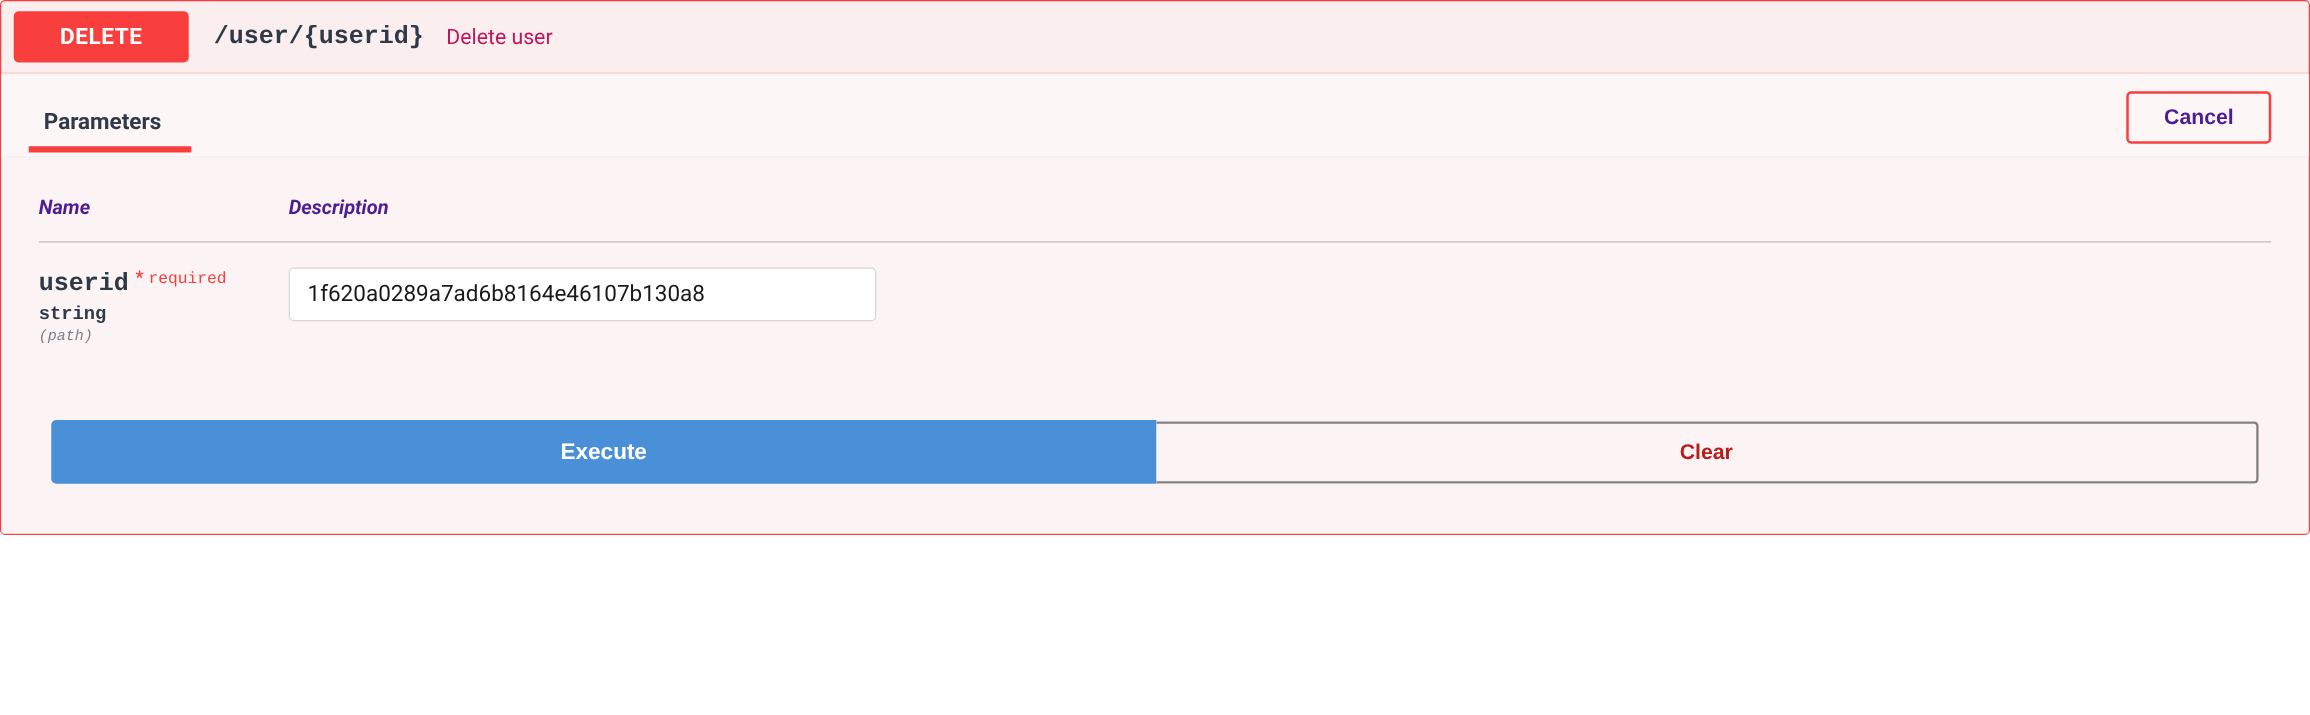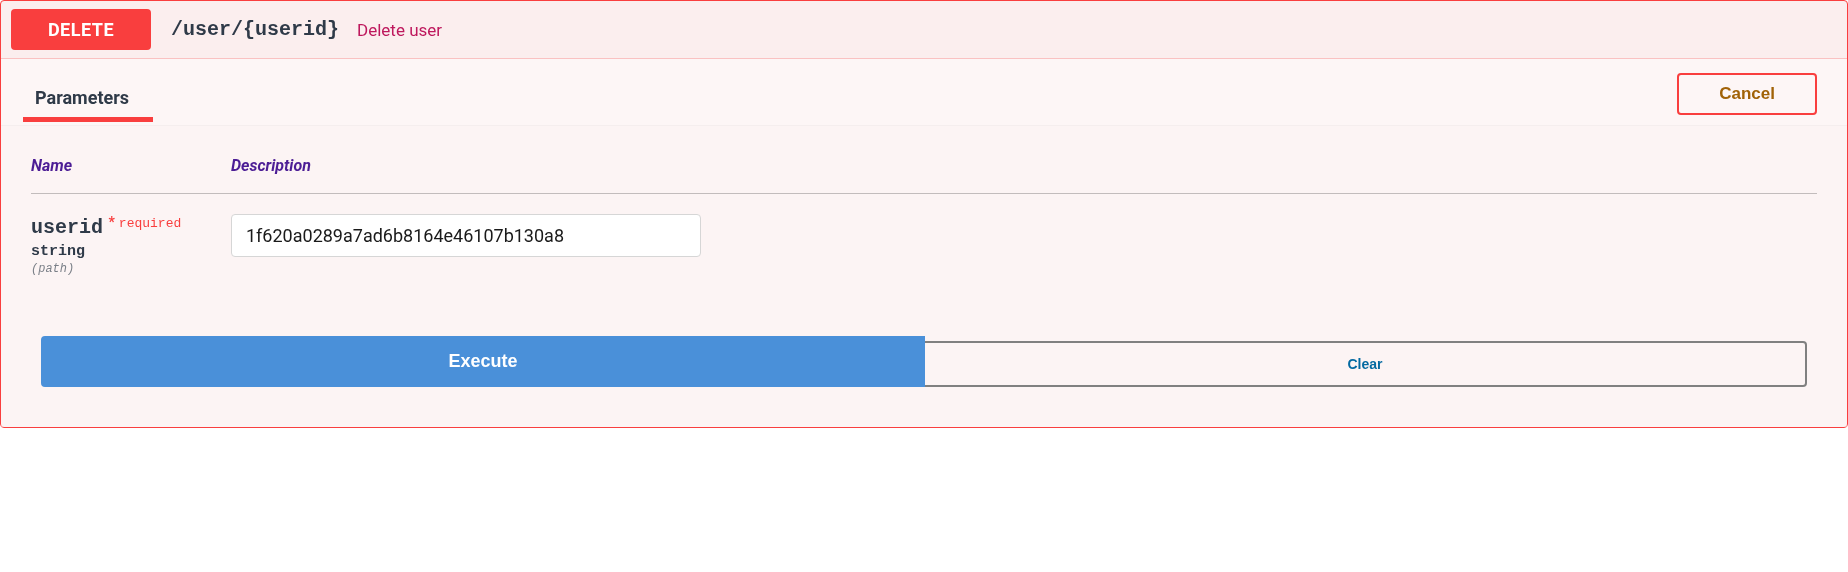--- a/index.html
+++ b/index.html
@@ -69,24 +69,24 @@
     content: "";
     position: absolute;
     left: -8px; right: -20px; bottom: 0;
     height: 5px;
     background: #f93e3e;
     border-radius: 0;
   }
   .cancel-btn {
     border: 2px solid #f93e3e;
     background: transparent;
-    color: #a16207;
+    color: #4c1d95;
     font-weight: 700;
     font-size: 17px;
-    padding: 9px 40px;
+    padding: 9px 28px;
     border-radius: 4px;
     cursor: pointer;
     margin-bottom: 10px;
   }
   .params-table-wrap {
     padding: 30px 30px 20px 30px;
   }
   .params-table {
     width: 100%;
     border-collapse: collapse;
@@ -162,23 +162,23 @@
     font-weight: 700;
     font-size: 18px;
     padding: 13px 0;
     border: 2px solid #4a90d9;
     border-radius: 4px 0 0 4px;
     cursor: pointer;
   }
   .clear-btn {
     flex: 1;
     background: transparent;
-    color: #0369a1;
-    font-weight: 700;
-    font-size: 14px;
+    color: #b91c1c;
+    font-weight: 700;
+    font-size: 17px;
     padding: 13px 0;
     border: 2px solid #808080;
     border-left: none;
     border-radius: 0 4px 4px 0;
     cursor: pointer;
   }
 </style>
 </head>
 <body>
 

